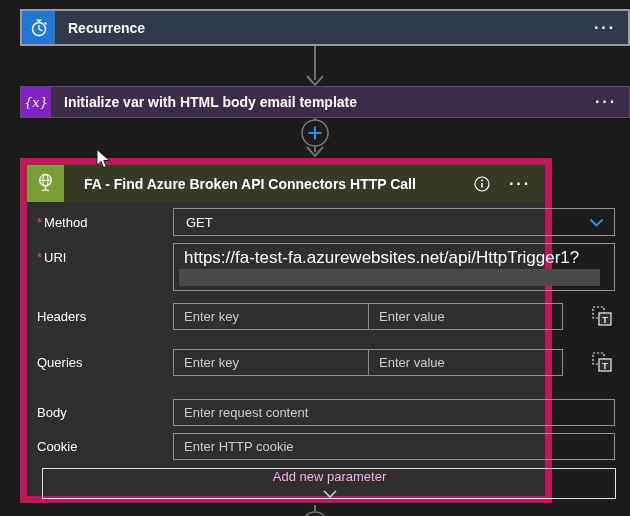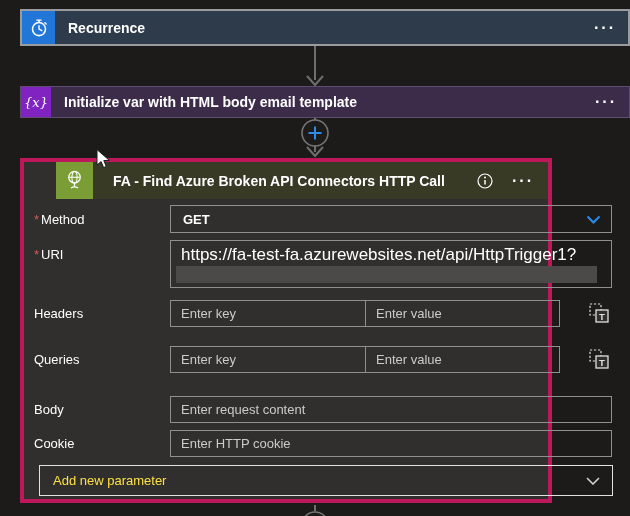--- a/index.html
+++ b/index.html
@@ -4,21 +4,21 @@
 <style>
   html,body{margin:0;padding:0;background:#1c1b1a;}
   *{box-sizing:border-box;}
   .canvas{position:relative;width:630px;height:516px;background:#1c1b1a;overflow:hidden;
           font-family:"Liberation Sans","DejaVu Sans",sans-serif;}
 
   
   .card{position:absolute;display:flex;align-items:center;cursor:pointer;margin-left:10px;}
   .c1{left:10px;top:9px;width:610px;height:37px;background:#2e3b4a;border:2px solid #9a9b9d;}
   .c2{left:10px;top:86px;width:610px;height:32px;background:#3d2c49;border:1px solid #5e4d70;}
-  .c3{left:10px;top:158px;width:532px;height:345px;background:#302f2d;border:4px solid #be185d;display:block;cursor:default;padding-left:32px;}
+  .c3{left:10px;top:158px;width:532px;height:345px;background:#302f2d;border:7px solid #be185d;display:block;cursor:default;}
 
   .icon-sq{display:flex;align-items:center;justify-content:center;align-self:stretch;flex:none;}
   .c1 .icon-sq{width:33px;background:#2176d8;}
   .c2 .icon-sq{width:30px;background:#8023c0;}
   .var-glyph{color:#fff;font-size:13px;font-style:italic;font-family:"DejaVu Serif",serif;}
 
   .title{color:#fff;font-size:14px;font-weight:600;margin-left:13px;white-space:nowrap;overflow:hidden;}
   .more{margin-left:auto;margin-right:12px;color:#fff;font-size:16px;font-weight:bold;
         letter-spacing:2px;line-height:10px;cursor:pointer;}
 
@@ -27,39 +27,39 @@
   .hdr .title{margin-left:20px;}
   .info-btn{margin-left:auto;display:flex;align-items:center;cursor:pointer;}
   .hdr .more{margin-left:0;margin-right:14px;padding-left:18px;}
 
   
   .flabel{position:absolute;left:10px;display:flex;align-items:center;color:#fff;font-size:13px;}
   .req{color:#d25b5b;margin-right:2px;}
 
   .inp{position:absolute;border:1px solid #8f8f8f;display:flex;align-items:center;
        color:#fff;font-size:13px;background:transparent;}
-  .dd{justify-content:space-between;padding:0 10px 0 12px;cursor:pointer;font-weight:bold;}
+  .dd{justify-content:space-between;padding:0 10px 0 12px;cursor:pointer;}
 
   .uri-box{display:block;padding:6px 10px 0 10px;position:absolute;border:1px solid #8f8f8f;cursor:text;}
   .uri-text{color:#fff;font-size:17px;line-height:15px;white-space:nowrap;}
   .uri-bar{position:absolute;left:5px;top:25px;width:421px;height:17px;background:#4b4a48;}
 
   .kv{position:absolute;display:flex;border:1px solid #8f8f8f;}
   .kv input{width:195px;height:100%;border:0;outline:0;background:transparent;color:#fff;
             font-size:13px;padding:0 10px;font-family:inherit;}
   .kv input:first-child{border-right:1px solid #8f8f8f;}
   .plain input{width:100%;height:100%;border:0;outline:0;background:transparent;color:#a3a3a3;
             font-size:13px;padding:0 10px;font-family:inherit;}
   input::placeholder{color:#cbcbcb;opacity:1;}
 
   .tgl{position:absolute;left:564px;width:23px;height:23px;cursor:pointer;background:none;border:0;padding:0;}
 
   .addparam{position:absolute;left:15px;top:303px;width:574px;height:31px;border:1px solid #e2e2e2;
             display:flex;align-items:center;justify-content:space-between;padding:0 12px 0 13px;
-            color:#fde047;font-size:13px;cursor:pointer;}
+            color:#f0abfc;font-size:13px;cursor:pointer;flex-direction:column;}
 
   .conn{position:absolute;pointer-events:none;}
   .conn .plus-target{pointer-events:auto;cursor:pointer;}
   .cursor{position:absolute;left:96px;top:149px;pointer-events:none;}
 </style>
 </head>
 <body>
 
 <div class="canvas">
 

